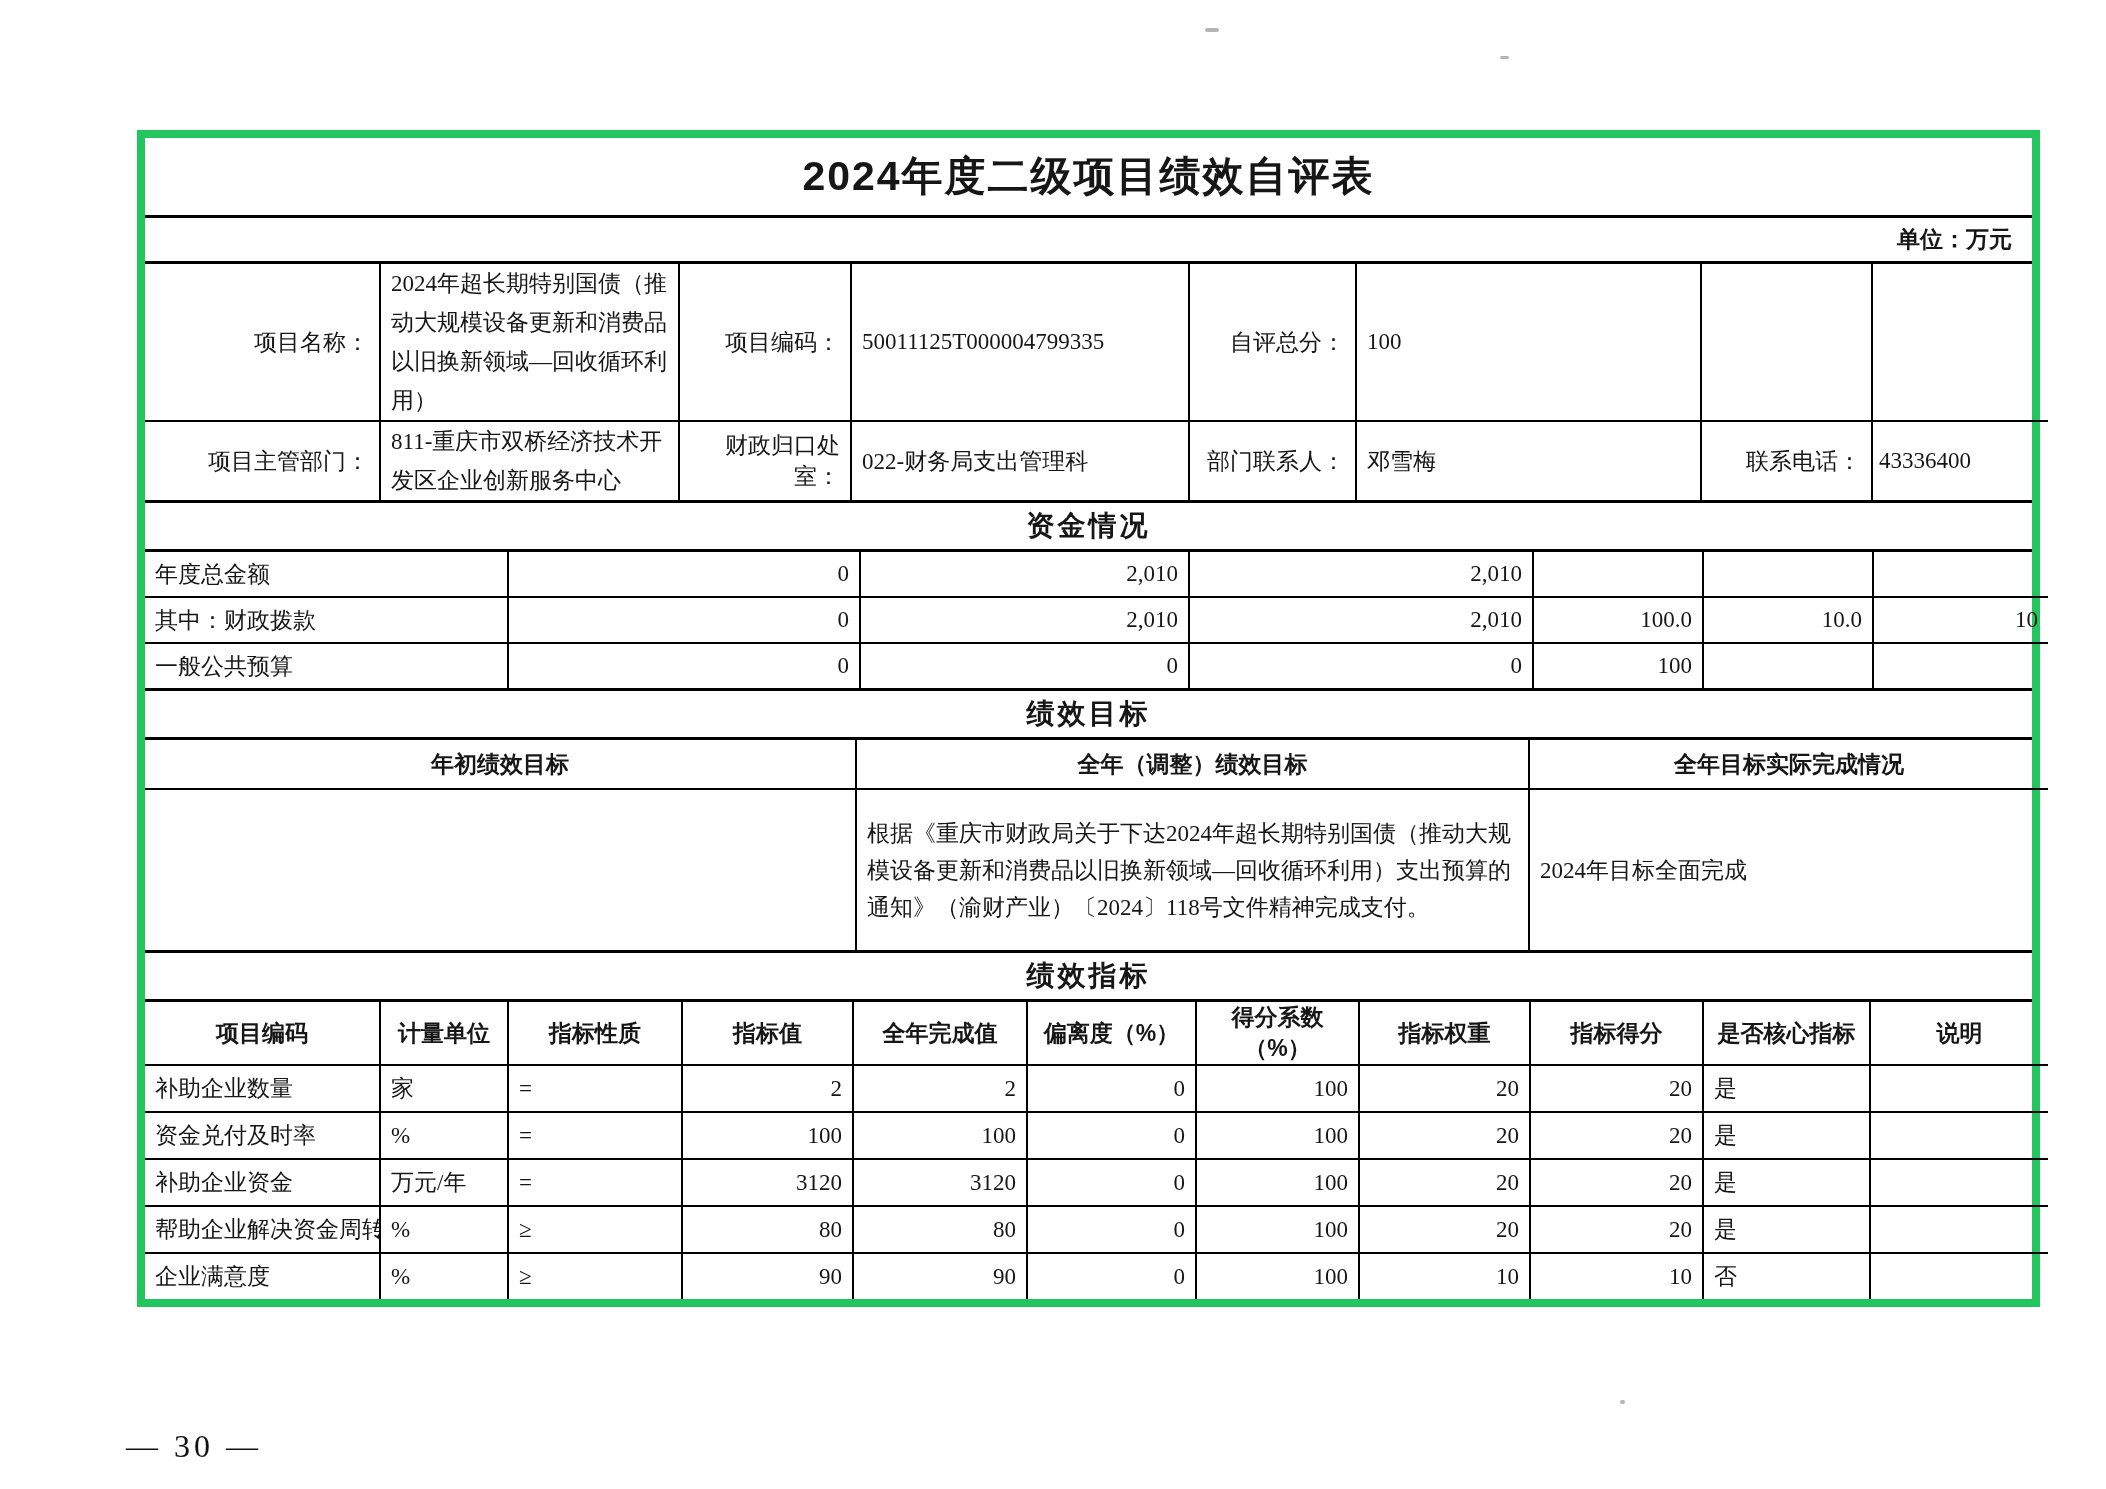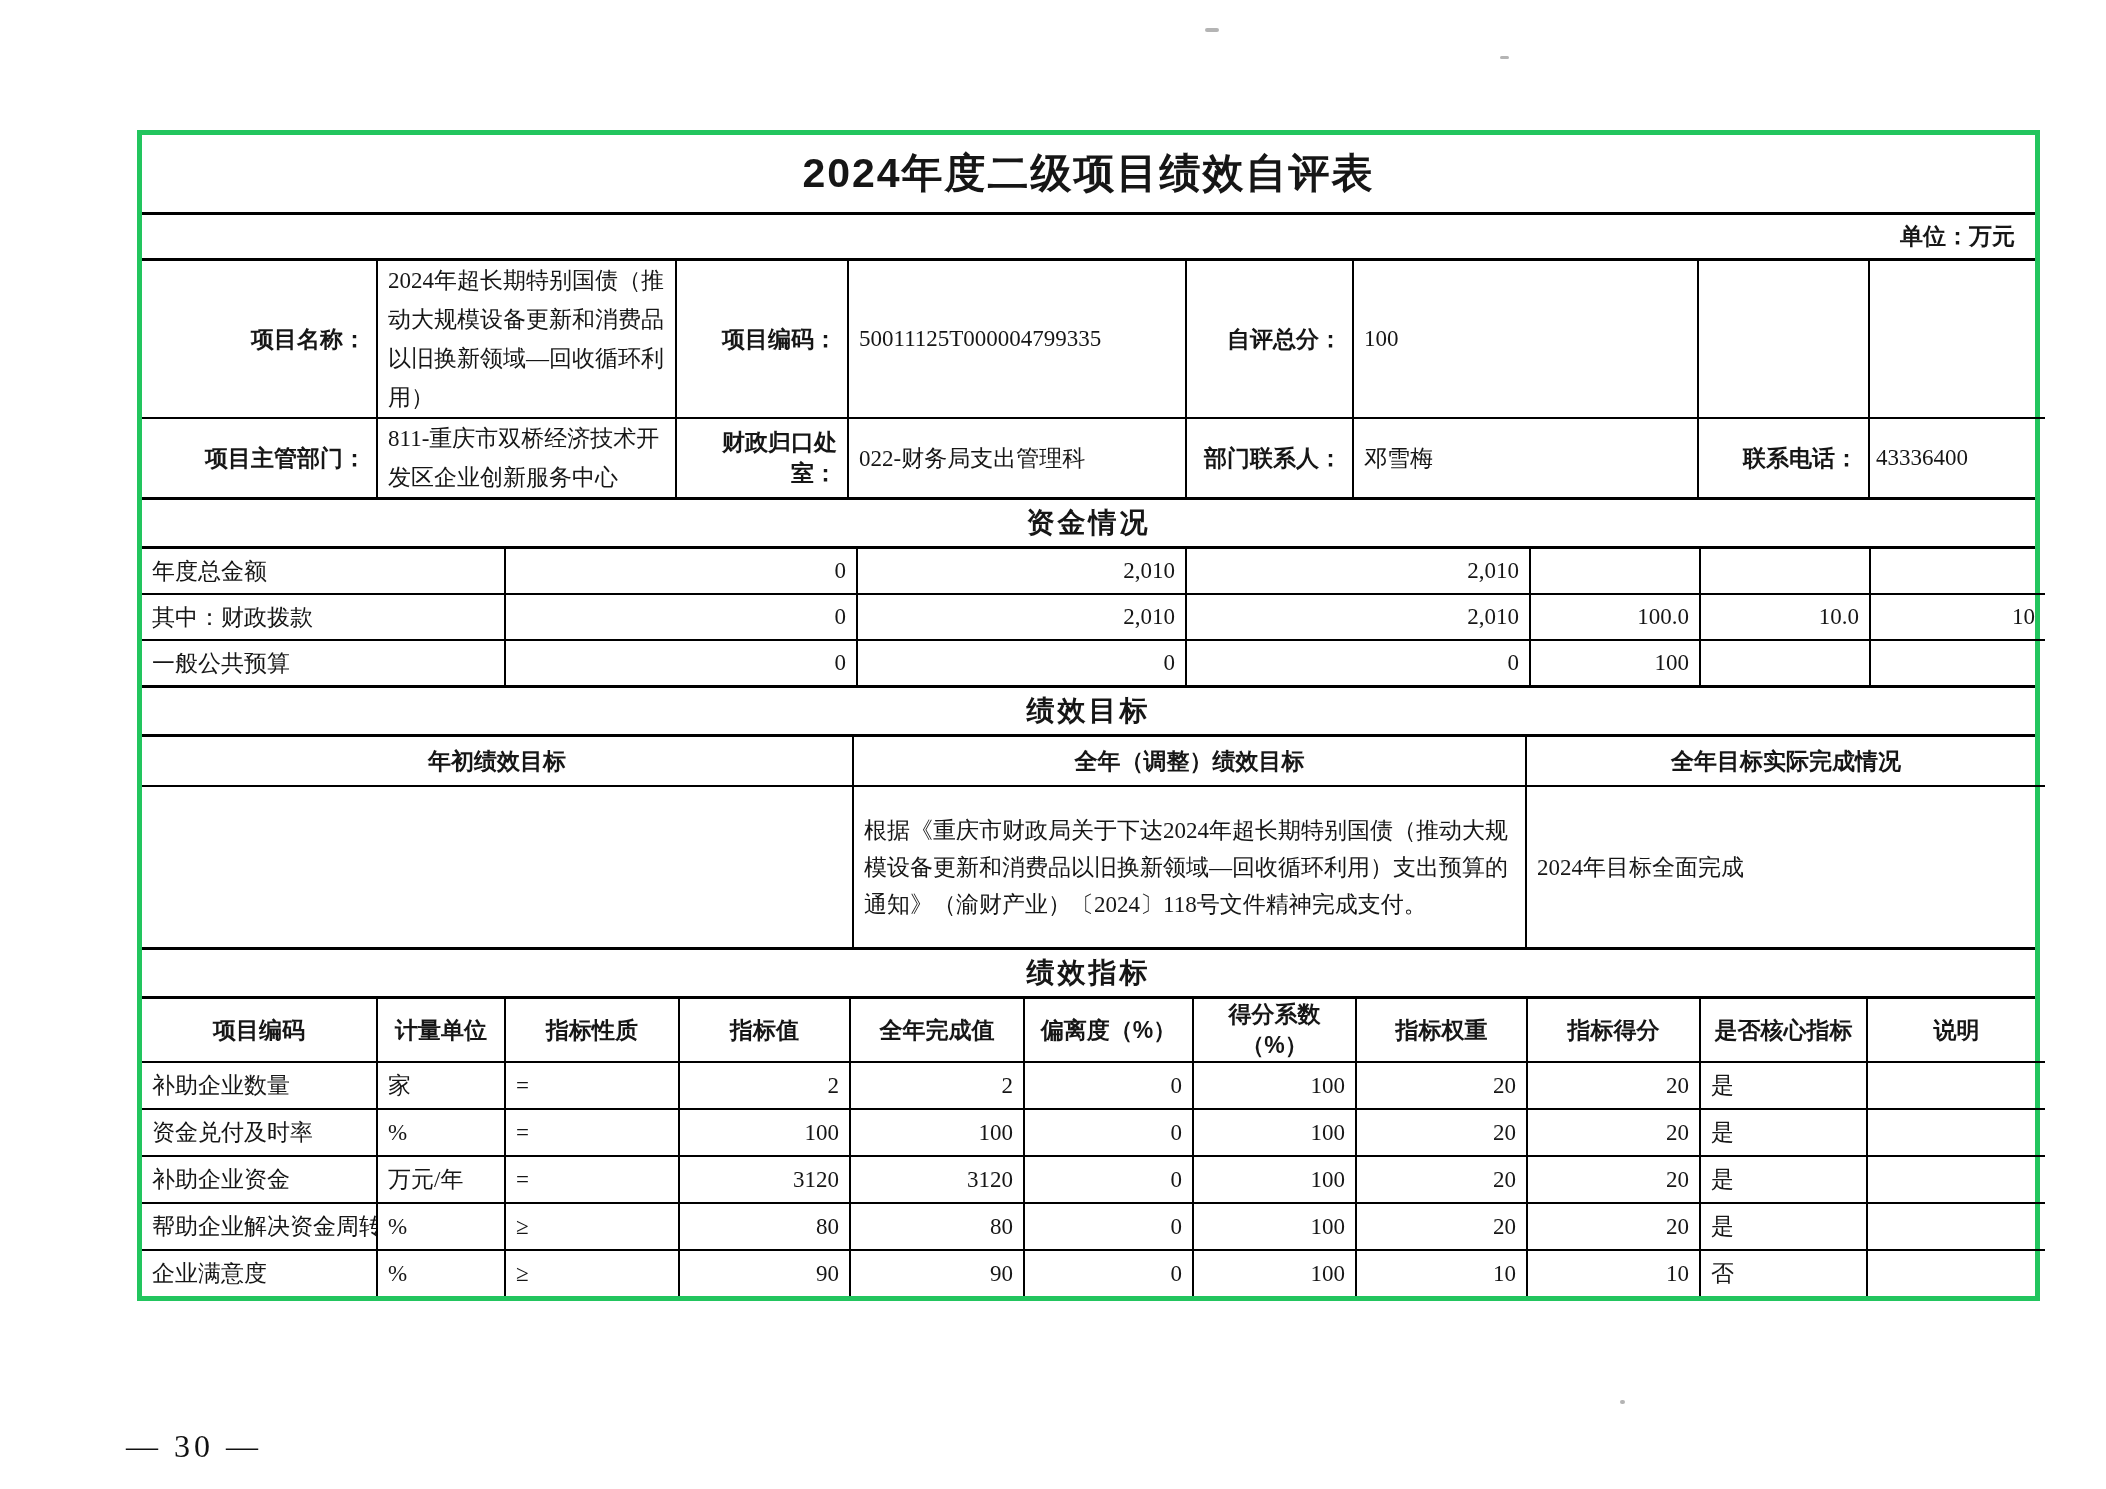--- a/index.html
+++ b/index.html
@@ -6,21 +6,21 @@
   .page {
     position:relative;
     width:2106px; height:1489px;
     background:#ffffff;
     font-family:"Liberation Serif", serif;
     color:#161616;
     overflow:hidden;
   }
   .doc {
     position:absolute; left:137px; top:130px; width:1903px;
-    border:5px solid #22c55e;
+    border:8px solid #22c55e;
     box-sizing:border-box;
     background:#fff;
   }
   .title-row {
     height:77px;
     display:flex; align-items:center; justify-content:center;
     border-bottom:3px solid #000;
     font-family:"Liberation Sans", sans-serif;
     font-weight:bold; font-size:41px; letter-spacing:2px;
   }
@@ -45,21 +45,21 @@
     padding:0 10px;
     font-size:23px;
     vertical-align:middle;
     overflow:hidden;
   }
   table.grid tr td:first-child { border-left:none; }
   table.grid tr td:last-child  { border-right:none; }
   table.grid tr:first-child td { border-top:none; }
   table.grid tr:last-child td  { border-bottom:none; }
 
-  td.lab { text-align:right; font-family:"Liberation Sans", sans-serif; font-weight:bold; padding-right:8px; }
+  td.lab { text-align:right; font-family:"Liberation Sans", sans-serif; font-weight:normal; padding-right:8px; }
   td.val { text-align:left; padding-left:14px; }
   td.val-wide { text-align:left; padding-left:30px; }
   td.wrap { line-height:39px; padding-top:4px; padding-bottom:4px; }
 
   .tr-info1 td { height:104px; }
   .tr-info2 td { height:68px; }
 
   td.th { text-align:center; font-family:"Liberation Sans", sans-serif; font-weight:bold; }
   .tr-fhead td { height:48px; }
   .tr-frow td  { height:44px; }

